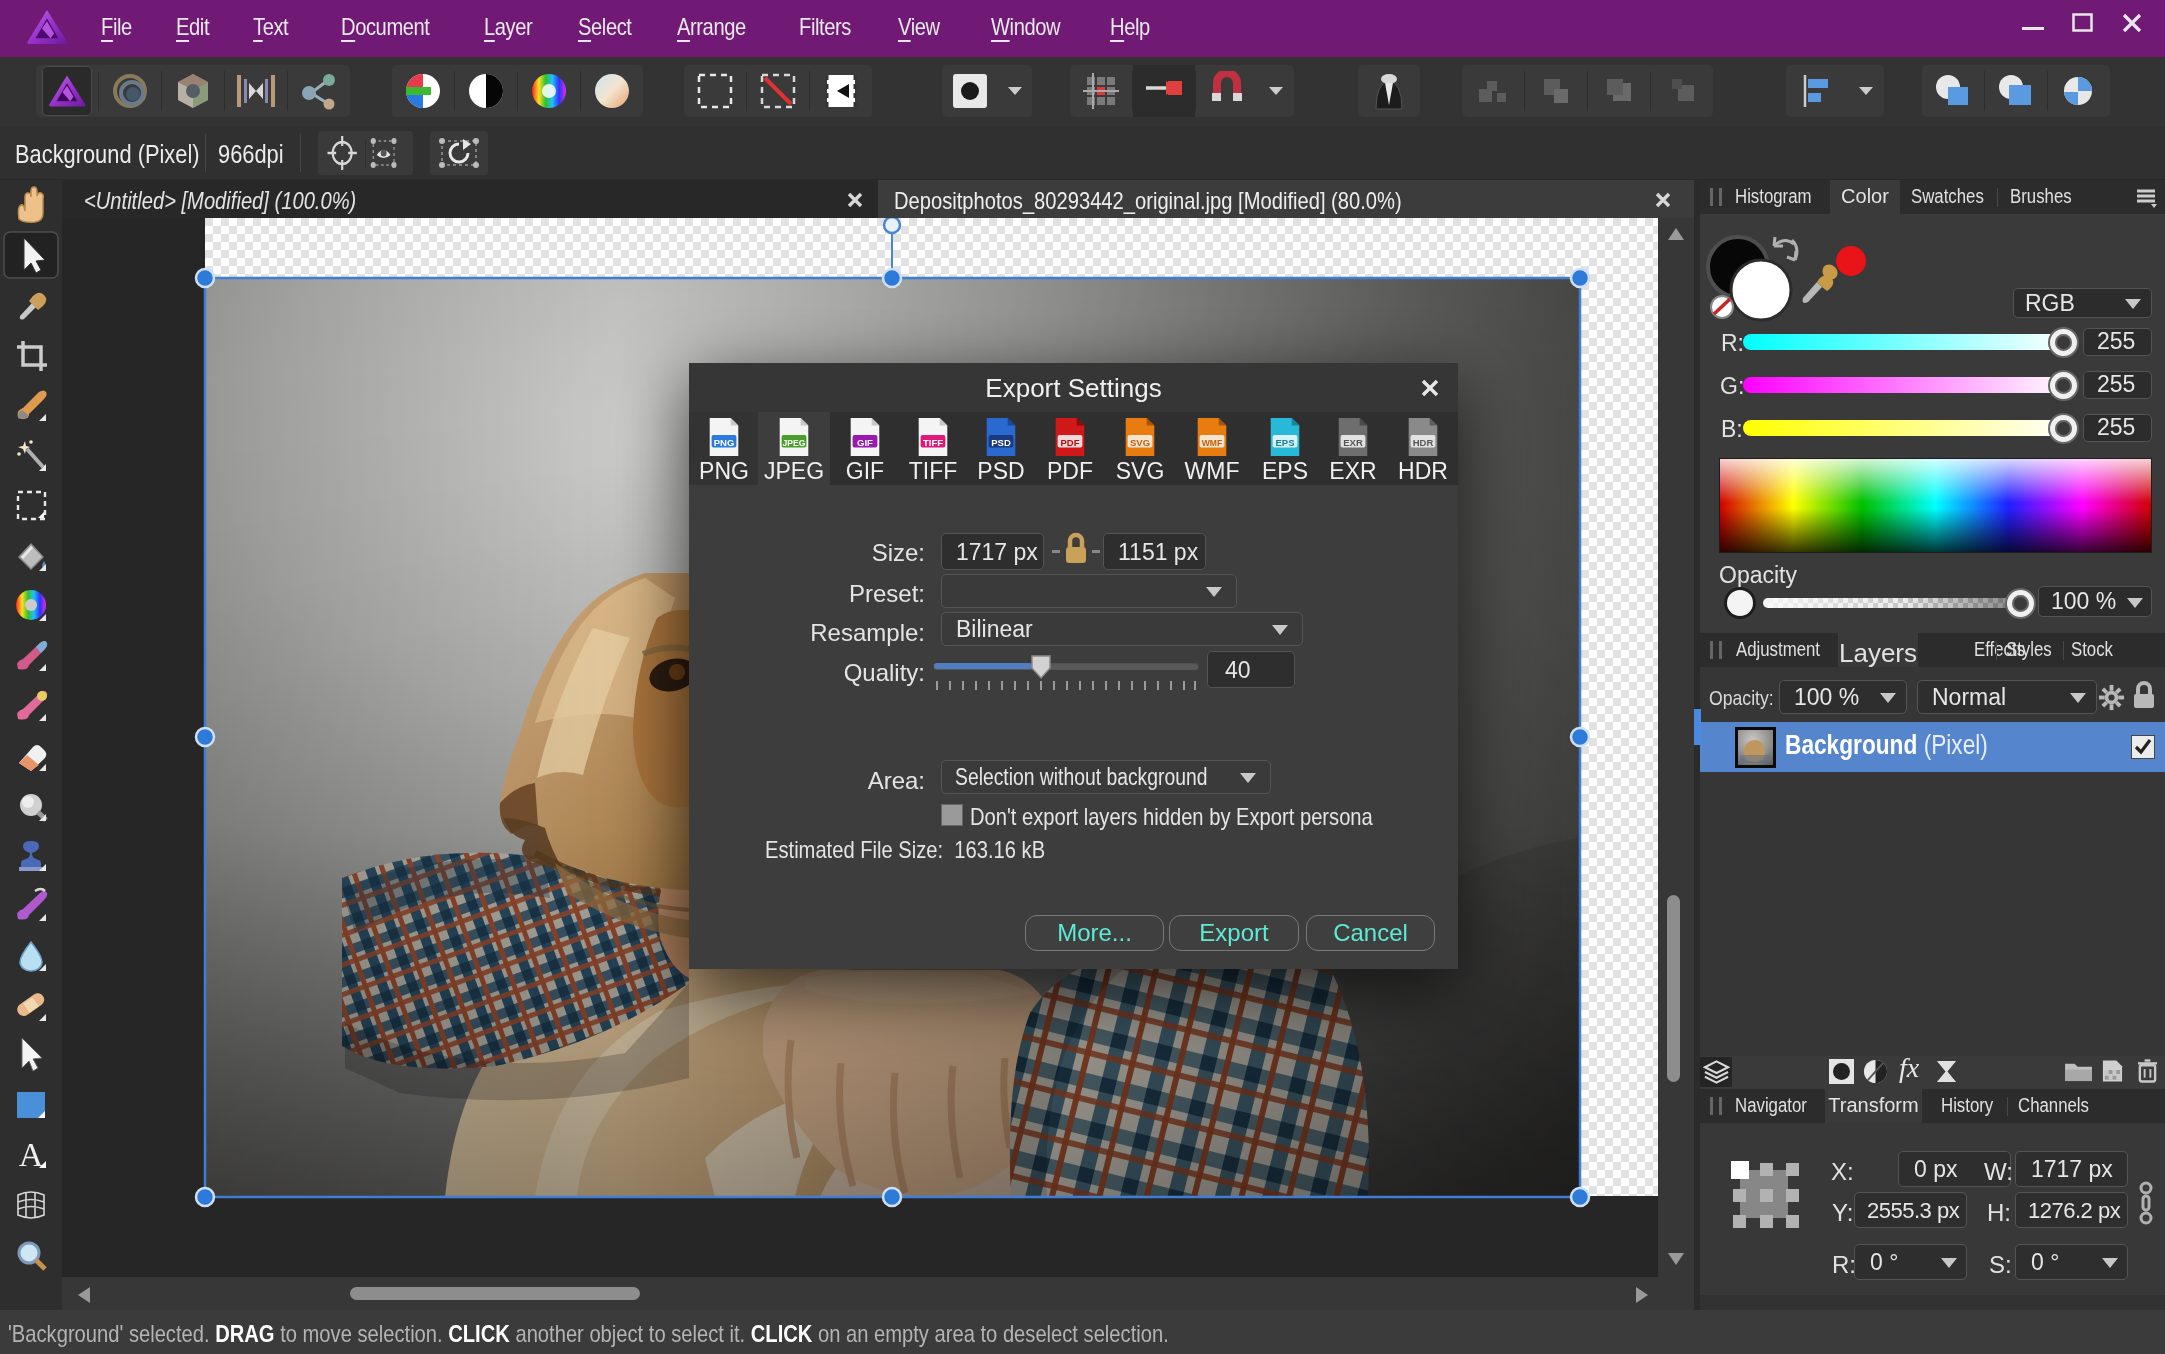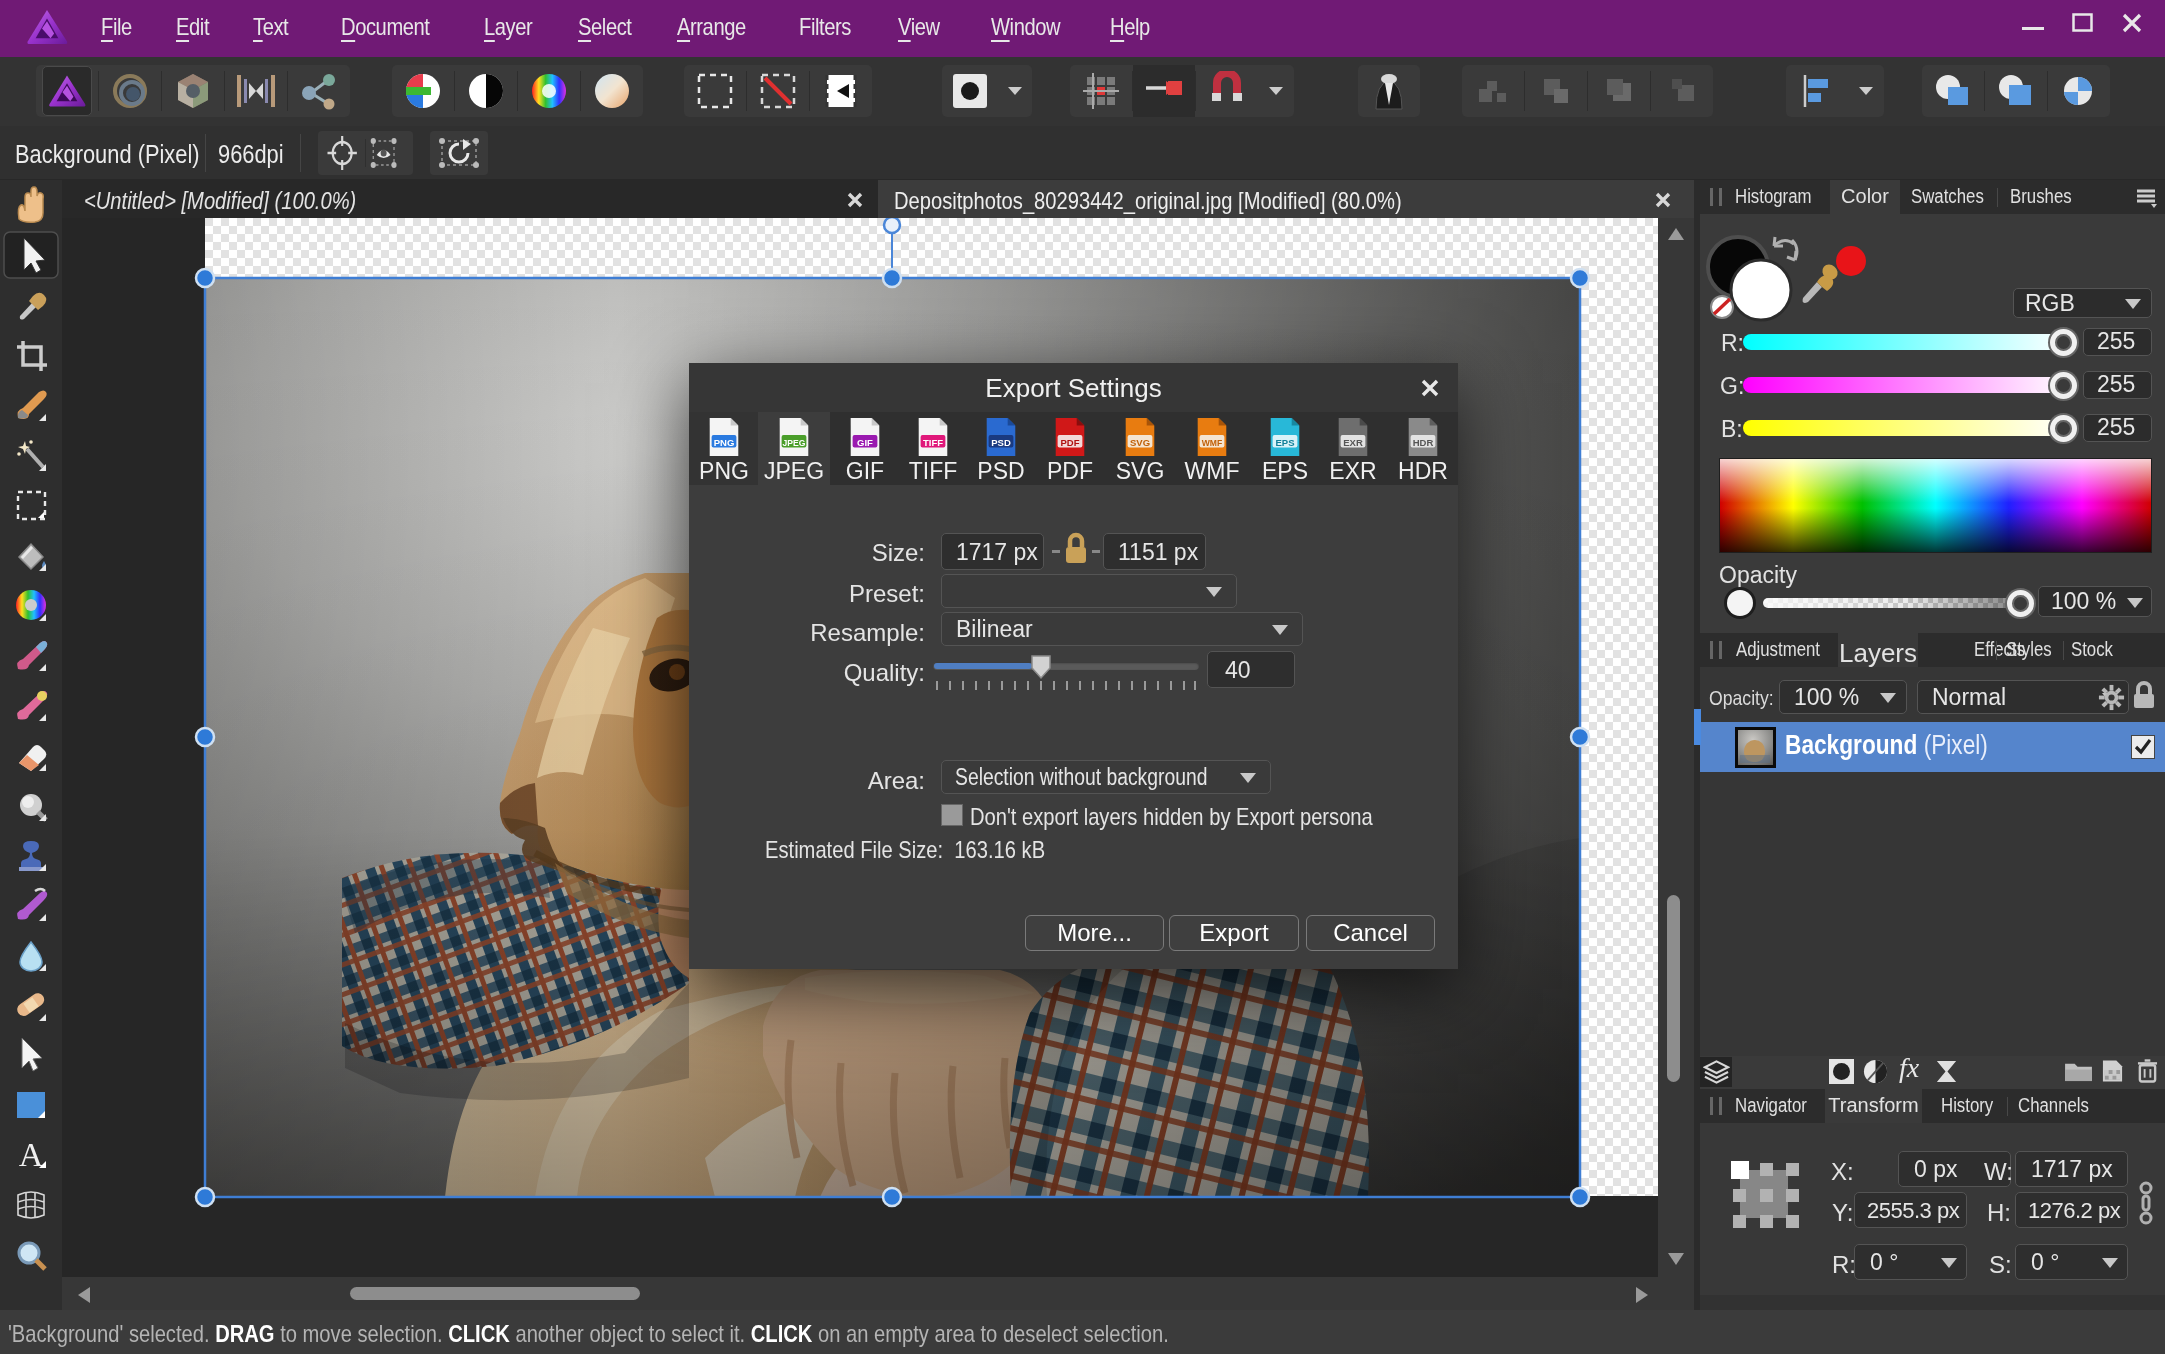--- a/index.html
+++ b/index.html
@@ -29,22 +29,22 @@
   .ptabbar { position:absolute; left:0; width:465px; height:34px; background:#2c2c2c; }
   .ptab { position:absolute; top:5px; height:29px; font-size:20px; color:#e0e0e0; }
   .ptabsel { top:0; padding-top:5px; background:#3a3a3a; }
   .ibox { position:absolute; background:#2c2c2c; border:1px solid #545454; border-radius:5px; color:#e6e6e6; font-size:23px; white-space:nowrap; overflow:hidden; }
   .darr { position:absolute; width:0; height:0; border-left:8px solid transparent; border-right:8px solid transparent; border-top:10px solid #c8c8c8; }
   .pdiv { position:absolute; top:8px; width:1px; height:19px; background:#484848; }
   #statusbar { position:absolute; left:0; top:1310px; width:2165px; height:44px; background:#3b3b3b; font-size:24px; color:#b4b4b4; }
   #dialog { position:absolute; left:689px; top:363px; width:769px; height:606px; background:#3d3d3d;
      box-shadow:0 20px 70px rgba(0,0,0,0.7); font-size:24px; }
   .dlglabel { position:absolute; font-size:24px; color:#e4e4e4; text-align:right; width:140px; }
-  .dbtn { position:absolute; top:552px; height:36px; background:#3f3f3f; border:1px solid #7a7a7a; border-radius:6px;
-     font-size:24px; color:#ffffff; text-align:center; padding-top:3px; }
+  .dbtn { position:absolute; top:552px; height:36px; background:#3f3f3f; border:1px solid #7a7a7a; border-radius:12px;
+     font-size:24px; color:#5eead4; text-align:center; padding-top:3px; }
   .ftab { position:absolute; top:49px; width:70px; height:73px; text-align:center; font-size:23px; color:#f0f0f0; }
   .ftab svg { display:block; margin:4px auto 0 auto; }
 </style>
 </head>
 <body>
 
 <div id="canvas">
   <div id="checker"></div>
   <div id="photo" class="abs" style="left:143px; top:60px; width:1375px; height:919px;">
     <svg width="1375" height="919" viewBox="0 0 1375 919">
@@ -680,21 +680,21 @@
     <div class="ptab" style="left:306px;"><span class="sx">Styles</span></div>
     <div class="pdiv" style="left:363px;"></div>
     <div class="ptab" style="left:371px;"><span class="sx">Stock</span></div>
   </div>
   <div class="abs" style="left:0;top:487px;width:465px;height:389px;background:#363636;">
     <div class="abs" style="left:9px;top:19px;font-size:21px;color:#dadada;"><span class="sx">Opacity:</span></div>
     <div class="ibox" style="left:79px;top:13px;width:128px;height:34px;background:#2e2e2e;">
       <div class="abs" style="left:14px;top:3px;">100 %</div>
         <div class="darr" style="right:10px;top:12px;"></div>
       </div>
-    <div class="ibox" style="left:217px;top:13px;width:212px;height:34px;background:#2e2e2e;">
+    <div class="ibox" style="left:217px;top:13px;width:180px;height:34px;background:#2e2e2e;">
       <div class="abs" style="left:14px;top:3px;">Normal</div>
         <div class="darr" style="right:10px;top:12px;"></div>
       </div>
     <svg class="abs" style="left:397px;top:16px;" width="29" height="29" viewBox="0 0 30 30">
       <g fill="#b8b8b8">
           <circle cx="15" cy="15" r="7"></circle>
       <g stroke="#b8b8b8" stroke-width="4">
             <line x1="15" y1="2" x2="15" y2="8"></line>
             <line x1="15" y1="22" x2="15" y2="28"></line>
             <line x1="2" y1="15" x2="8" y2="15"></line>

